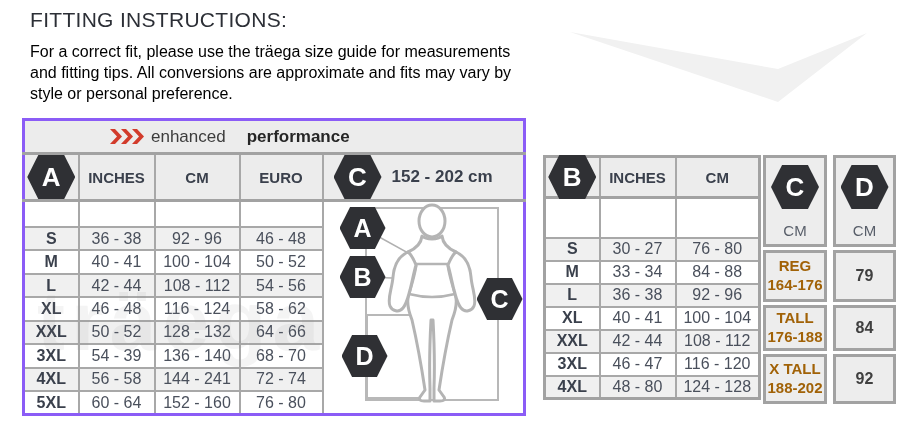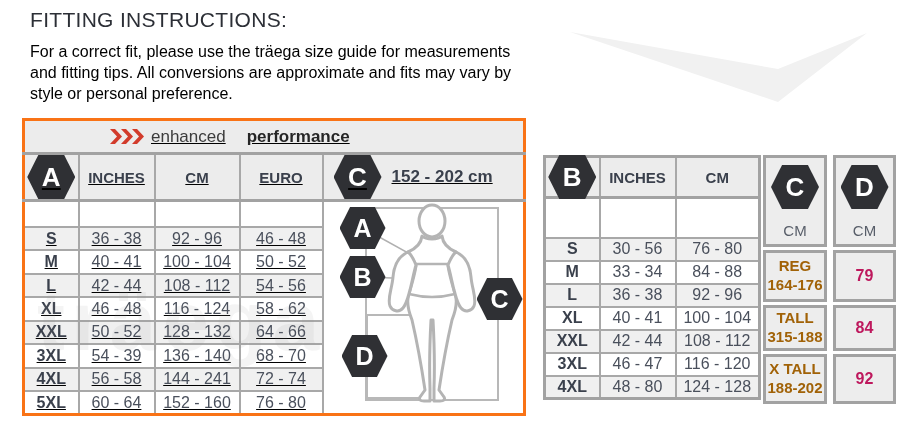--- a/index.html
+++ b/index.html
@@ -22,21 +22,21 @@
          font-weight:bold; }
   .hex-lg { width:48px; height:44px; font-size:26px; }
   .hex-md { width:46px; height:42px; font-size:25px; }
   table { border-collapse:collapse; table-layout:fixed; }
   td { border:2px solid #a8a8a8; text-align:center; vertical-align:middle;
        color:#4a505c; font-size:16px; overflow:visible; }
   .lbl { font-weight:bold; color:#3a404c; }
 
   
   .lt-wrap { position:absolute; left:22px; top:118px; }
-  .lt { width:406px; border:3px solid #f97316;text-decoration:underline; }
+  .lt { width:406px; border:3px solid #8b5cf6; }
   .lt col.c-size { width:55px; } .lt col.c-in { width:76px; }
   .lt col.c-cm { width:85px; }  .lt col.c-eu { width:83px; }
   .lt col.c-fig { width:202px; }
   .lt .title-row td { height:34px; background:#ececec; border-bottom:3px solid #a2a2a2; }
   .logo { display:flex; align-items:center; gap:7px; padding-left:85px; }
   .logo .lt-light { font-size:17px; color:#3c3c3c; }
   .logo .lt-bold  { font-size:17px; font-weight:bold; color:#262626; margin-left:2px;padding-left:12px; }
   .lt .head-row td { height:40px; background:#ececec; border-bottom:3px solid #a2a2a2;
                      font-weight:bold; color:#3a404c; font-size:15px; }
   .lt .spacer td { height:26px; background:#fff; }
@@ -67,21 +67,21 @@
   .ext-col { position:absolute; top:0; display:flex; flex-direction:column; }
   .col-c { left:220px; width:64px; } .col-d { left:290px; width:63px; }
   .ext-box { border:3px solid #a2a2a2; background:#ededed; display:flex; flex-direction:column;
              align-items:center; justify-content:center; }
   .ext-head { height:92px; justify-content:space-between; padding:7px 0 5px; }
   .ext-head .unit { font-size:15px; color:#585e69; }
   .ext-cell1 { height:52px; margin-top:3px; }
   .ext-cell2 { height:46px; margin-top:3px; }
   .ext-cell3 { height:50px; margin-top:3px; }
   .ext-box .l1, .ext-box .l2 { font-size:15px; font-weight:bold; color:#a16207; line-height:1.25; }
-  .ext-box .dval { font-size:16px; font-weight:bold; color:#be185d; }
+  .ext-box .dval { font-size:16px; font-weight:bold; color:#404040; }
 </style>
 </head>
 <body>
 
 <div class="canvas">
 
   <div class="page-title">FITTING INSTRUCTIONS:</div>
   <div class="page-desc">For a correct fit, please use the träega size guide for measurements and fitting tips. All conversions are approximate and fits may vary by style or personal preference.</div>
 
   <svg class="deco" width="310" height="88" viewBox="0 0 310 88">
@@ -226,21 +226,21 @@
         <td>INCHES</td>
         <td>CM</td>
       </tr>
       <tr class="spacer">
             <td></td>
             <td></td>
             <td></td>
           </tr>
       <tr class="r odd">
         <td class="lbl">S</td>
-        <td>30 - 56</td>
+        <td>30 - 27</td>
         <td>76 - 80</td>
       </tr>
       <tr class="r even">
         <td class="lbl">M</td>
         <td>33 - 34</td>
         <td>84 - 88</td>
       </tr>
       <tr class="r odd">
         <td class="lbl">L</td>
         <td>36 - 38</td>
@@ -273,21 +273,21 @@
       <div class="ext-box ext-head">
         <div class="hex hex-lg">C</div>
         <span class="unit">CM</span>
       </div>
       <div class="ext-box ext-cell1">
         <span class="l1">REG</span>
         <span class="l2">164-176</span>
       </div>
       <div class="ext-box ext-cell2">
         <span class="l1">TALL</span>
-        <span class="l2">315-188</span>
+        <span class="l2">176-188</span>
       </div>
       <div class="ext-box ext-cell3">
         <span class="l1">X TALL</span>
         <span class="l2">188-202</span>
       </div>
     </div>
 
     <div class="ext-col col-d">
       <div class="ext-box ext-head">
         <div class="hex hex-lg">D</div>

